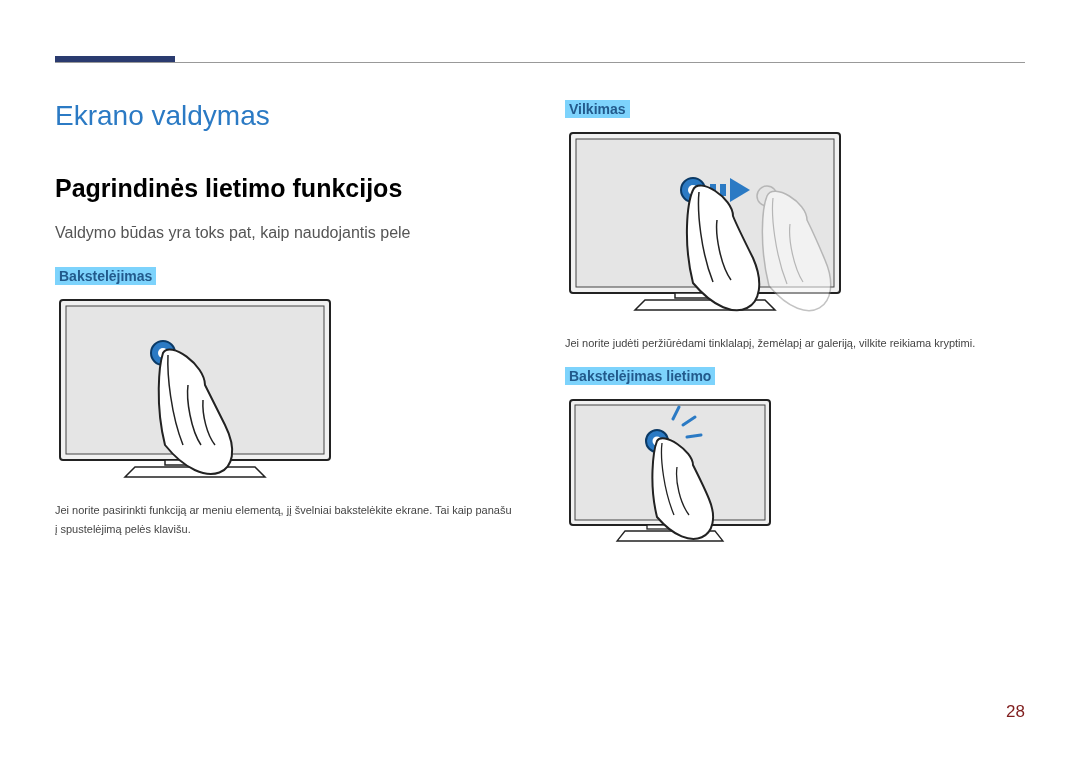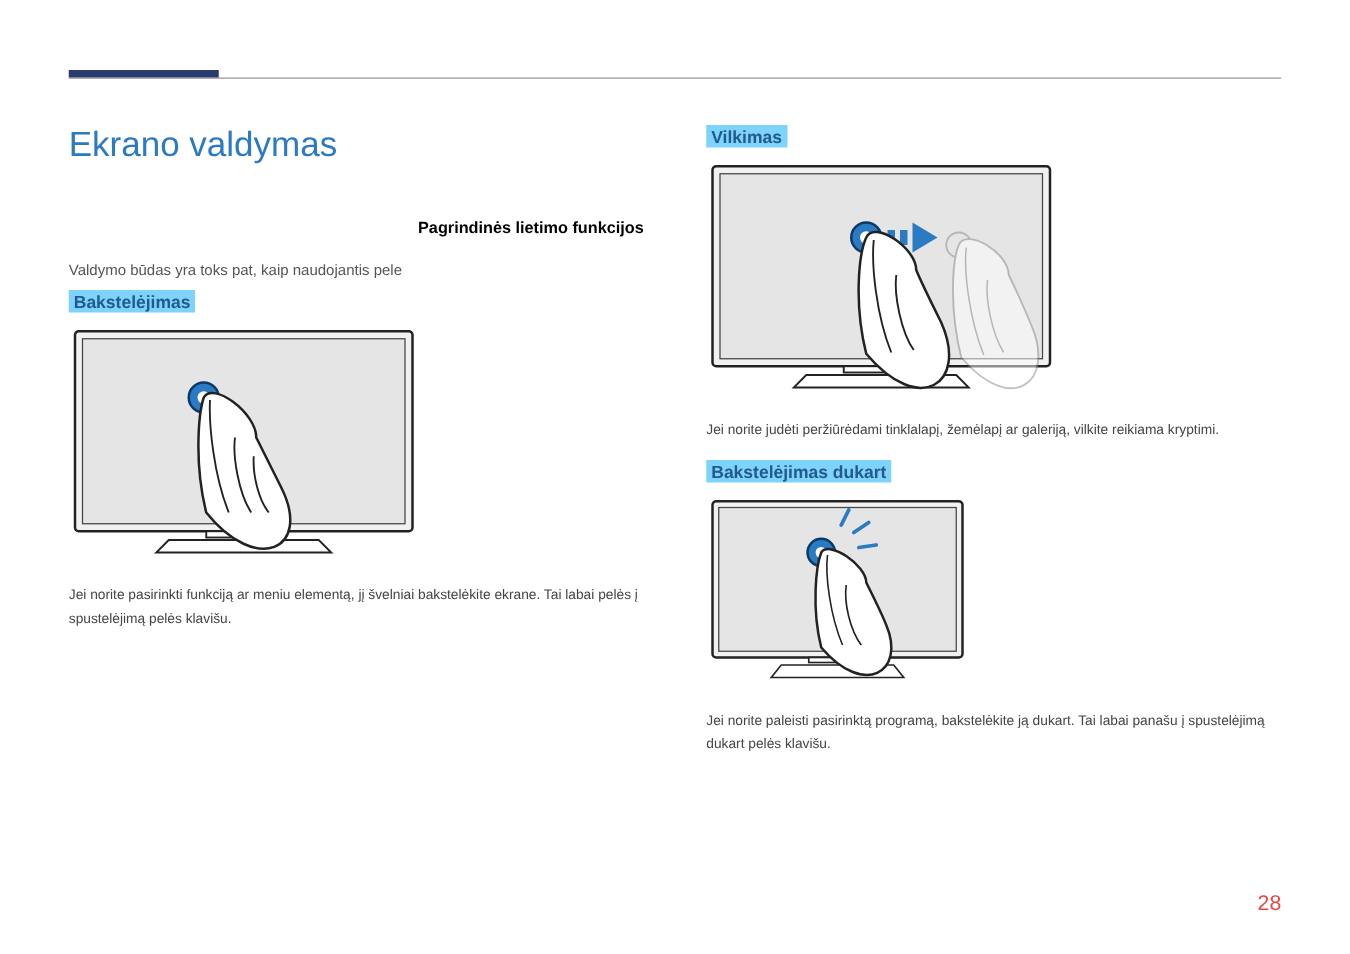--- a/index.html
+++ b/index.html
@@ -3,25 +3,25 @@
 <meta charset="utf-8">
 <style>
   * { margin: 0; padding: 0; box-sizing: border-box; }
   html, body { width: 1080px; height: 763px; background: #fff; font-family: "Segoe UI", Arial, sans-serif; color: #333; }
   .page { position: relative; width: 1080px; height: 763px; padding: 60px 55px 30px 55px; }
   .header-rule { position: absolute; top: 62px; left: 55px; right: 55px; height: 1px; background: #999; }
   .header-chap { position: absolute; top: 56px; left: 55px; width: 120px; height: 6px; background: #2a3b6f; }
   .cols { display: flex; gap: 50px; margin-top: 40px; }
   .col { flex: 1; }
   h1 { color: #2b7ac4; font-weight: 400; font-size: 28px; margin-bottom: 42px; }
-  h2 { color: #000; font-weight: 600; font-size: 13px; margin-bottom: 18px; text-align: right; }
+  h2 { color: #000; font-weight: 600; font-size: 25px; margin-bottom: 18px; }
   h3 { color: #225a8c; font-weight: 600; font-size: 14px; display: inline-block; background: #7dd3fc; padding: 1px 4px; margin-bottom: 10px; }
-  .intro { font-size: 12px; color: #555; margin-bottom: 7px; line-height: 1.5; }
+  .intro { font-size: 16px; color: #555; margin-bottom: 22px; line-height: 1.5; }
   .desc { font-size: 11px; color: #444; margin-top: 12px; margin-bottom: 20px; line-height: 1.7; }
-  .pagenum { position: absolute; right: 55px; bottom: 30px; font-size: 17px; color: #ef4444; }
+  .pagenum { position: absolute; right: 55px; bottom: 41px; font-size: 17px; color: #7f1d1d; }
   .illus { width: 290px; margin-bottom: 4px; }
   .illus-sm { width: 215px; margin-bottom: 4px; }
 </style>
 </head>
 <body>
 
 <div class="page">
   <div class="header-rule"></div>
   <div class="header-chap"></div>
 
@@ -42,21 +42,21 @@
 
           <circle cx="108" cy="58" r="12" fill="#2b7ac4" stroke="#0b3a66" stroke-width="2"></circle>
           <circle cx="108" cy="58" r="5" fill="#fff"></circle>
 
           <path d="M108 58 C104 70 100 110 110 150 C150 200 195 180 170 130 C165 120 155 100 150 90 C150 70 115 45 108 58 Z" fill="#fff" stroke="#222" stroke-width="2"></path>
           <path d="M113 60 C112 80 116 120 128 150" fill="none" stroke="#222" stroke-width="1.5"></path>
           <path d="M133 90 C131 105 136 135 146 150" fill="none" stroke="#222" stroke-width="1.5"></path>
           <path d="M148 105 C147 120 152 140 160 150" fill="none" stroke="#222" stroke-width="1.5"></path>
         </svg>
       </div>
-      <p class="desc">Jei norite pasirinkti funkciją ar meniu elementą, jį švelniai bakstelėkite ekrane. Tai labai pelės į spustelėjimą pelės klavišu.</p>
+      <p class="desc">Jei norite pasirinkti funkciją ar meniu elementą, jį švelniai bakstelėkite ekrane. Tai kaip panašu į spustelėjimą pelės klavišu.</p>
     </div>
 
     <div class="col">
 
       <h3>Vilkimas</h3>
       <div class="illus">
         <svg viewBox="0 0 290 190" width="290" height="190">
           <rect x="5" y="5" width="270" height="160" rx="3" fill="#f1f1f1" stroke="#222" stroke-width="2"></rect>
           <rect x="11" y="11" width="258" height="148" fill="#e5e5e5" stroke="#444" stroke-width="1"></rect>
           <rect x="110" y="165" width="60" height="5" fill="#fff" stroke="#222" stroke-width="1.5"></rect>
@@ -76,38 +76,37 @@
           <g opacity="0.5">
             <circle cx="202" cy="68" r="10" fill="none" stroke="#888" stroke-width="1.5"></circle>
             <path d="M202 68 C197 80 194 118 204 158 C244 205 280 178 260 132 C255 120 246 100 242 92 C242 74 208 54 202 68 Z" fill="#fff" stroke="#888" stroke-width="1.5"></path>
             <path d="M208 70 C206 88 210 126 222 156" fill="none" stroke="#888" stroke-width="1.2"></path>
             <path d="M225 96 C223 112 229 140 238 154" fill="none" stroke="#888" stroke-width="1.2"></path>
           </g>
         </svg>
       </div>
       <p class="desc" style="margin-bottom:14px;">Jei norite judėti peržiūrėdami tinklalapį, žemėlapį ar galeriją, vilkite reikiama kryptimi.</p>
 
-      <h3>Bakstelėjimas dukart</h3>
+      <h3>Bakstelėjimas lietimo</h3>
       <div class="illus-sm">
         <svg viewBox="0 0 215 155" width="215" height="155">
           <rect x="5" y="5" width="200" height="125" rx="3" fill="#f1f1f1" stroke="#222" stroke-width="2"></rect>
           <rect x="10" y="10" width="190" height="115" fill="#e5e5e5" stroke="#444" stroke-width="1"></rect>
           <rect x="82" y="130" width="46" height="4" fill="#fff" stroke="#222" stroke-width="1.3"></rect>
           <path d="M60 136 L150 136 L158 146 L52 146 Z" fill="#fff" stroke="#222" stroke-width="1.3"></path>
 
           <line x1="108" y1="24" x2="114" y2="12" stroke="#2b7ac4" stroke-width="3" stroke-linecap="round"></line>
           <line x1="118" y1="30" x2="130" y2="22" stroke="#2b7ac4" stroke-width="3" stroke-linecap="round"></line>
           <line x1="122" y1="42" x2="136" y2="40" stroke="#2b7ac4" stroke-width="3" stroke-linecap="round"></line>
 
           <circle cx="92" cy="46" r="11" fill="#2b7ac4" stroke="#0b3a66" stroke-width="2"></circle>
           <circle cx="92" cy="46" r="4.5" fill="#fff"></circle>
 
           <path d="M92 46 C88 56 84 90 92 122 C126 162 160 142 144 104 C140 94 132 78 128 70 C128 56 98 36 92 46 Z" fill="#fff" stroke="#222" stroke-width="2"></path>
           <path d="M97 48 C95 64 99 96 109 120" fill="none" stroke="#222" stroke-width="1.3"></path>
           <path d="M112 72 C110 86 115 108 124 120" fill="none" stroke="#222" stroke-width="1.3"></path>
         </svg>
       </div>
-      <p class="desc">Jei norite paleisti pasirinktą programą, bakstelėkite ją dukart. Tai labai panašu į spustelėjimą dukart pelės klavišu.</p>
     </div>
   </div>
 
   <div class="pagenum">28</div>
 </div>
 
 </body></html>

